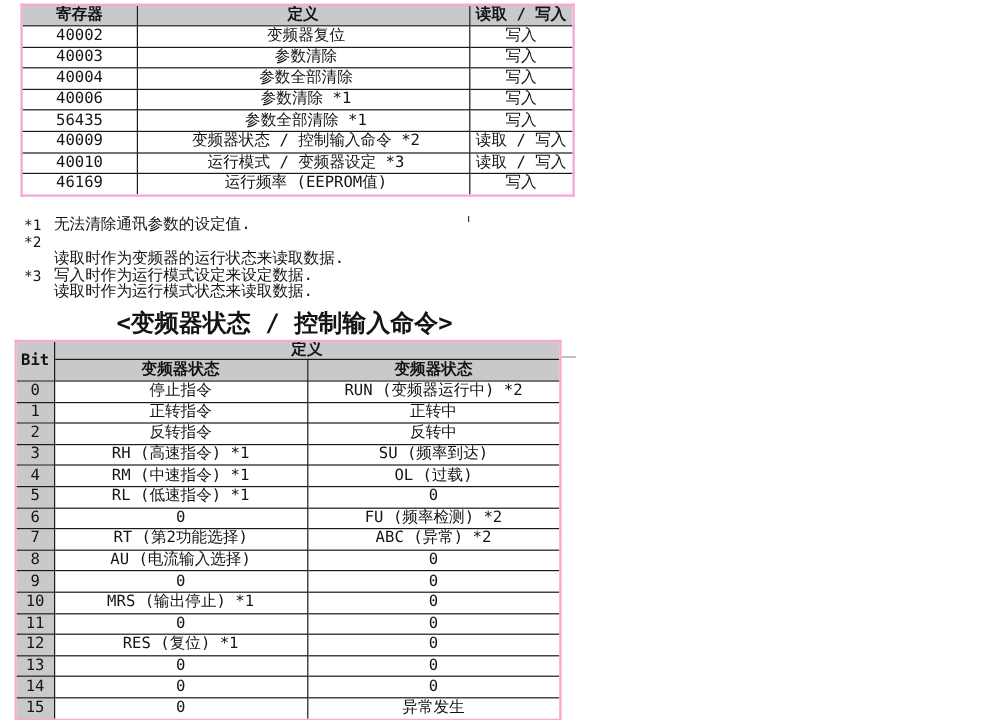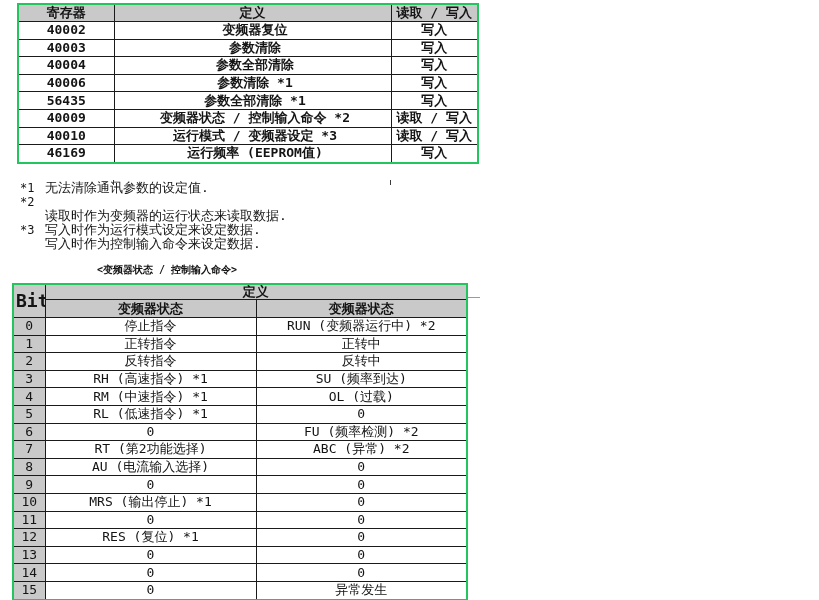--- a/index.html
+++ b/index.html
@@ -14,77 +14,77 @@
     position: relative;
     width: 819px; height: 600px;
     background: #ffffff;
     overflow: hidden;
   }
 
   
   table.tbl {
     border-collapse: collapse;
     table-layout: fixed;
-    border: 2px solid #22c55e;
+    border: 2px solid #f9a8d4;
     background: #ffffff;
   }
   table.tbl th, table.tbl td {
     border: 1px solid #1a1a1a;
     font-size: 13px;
     line-height: 14px;
     text-align: center;
     padding: 0 2px;
     white-space: nowrap;
     overflow: hidden;
     font-weight: normal;
   }
   table.tbl th { background: #c9c9c9; font-weight: bold; }
 
   
   #reg-table { position: absolute; left: 17px; top: 3px; width: 460px; }
   #reg-table col.c1 { width: 96px; }
   #reg-table col.c2 { width: 277px; }
   #reg-table col.c3 { width: 87px; }
   #reg-table thead th { height: 16px; }
-  #reg-table tbody td { height: 16.6px; font-weight: bold; }
+  #reg-table tbody td { height: 16.6px; }
   #reg-table td.def { text-align: center; padding-left: 7px; }
 
   
   .stub { position: absolute; width: 1px; height: 5px; background: #3a3a3a; }
   #stub-1 { left: 113px; top: 180px; }
   #stub-2 { left: 390px; top: 180px; }
   #artifact-line { position: absolute; left: 467px; top: 297px; width: 13px; height: 1px; background: #9a9a9a; }
 
   
   #footnotes { position: absolute; left: 20px; top: 181px; }
   .fn-line { display: flex; height: 14px; line-height: 14px; font-size: 13px; }
   .fn-marker { width: 25px; flex: 0 0 25px; font-size: 12px; }
   .fn-text { white-space: nowrap; }
 
   
   #bit-title {
     position: absolute; left: 97px; top: 261px;
-    font-size: 10px; line-height: 17px; font-weight: bold;
+    font-size: 20px; line-height: 17px; font-weight: bold;
     white-space: nowrap;
   }
 
   
   #bit-wrap {
     position: absolute; left: 12px; top: 283px;
     width: 458px; height: 317px;
     overflow: hidden;
   }
   #bit-table { width: 454px; }
   #bit-table col.b1 { width: 32px; }
   #bit-table col.b2 { width: 211px; }
   #bit-table col.b3 { width: 211px; }
   #bit-table tr.h1 th { height: 14px; }
   #bit-table tr.h2 th { height: 17px; }
   #bit-table tbody td { height: 16.6px; }
-  #bit-table th.bit-h { font-size: 18px; }
+  #bit-table th.bit-h { font-size: 13px; }
   #bit-table td.bitc { background: #c9c9c9; }
 </style>
 </head>
 <body>
 
 <div class="page">
 
   <table class="tbl" id="reg-table">
     <colgroup>
         <col class="c1">
@@ -170,21 +170,21 @@
         <span class="fn-text">读取时作为变频器的运行状态来读取数据.</span>
       </div>
 
       <div class="fn-line">
         <span class="fn-marker">*3</span>
         <span class="fn-text">写入时作为运行模式设定来设定数据.</span>
       </div>
 
       <div class="fn-line">
         <span class="fn-marker"></span>
-        <span class="fn-text">写入时作为控制输入命令来设定数据.</span>
+        <span class="fn-text">读取时作为运行模式状态来读取数据.</span>
       </div>
     </div>
 
   <div id="bit-title">&lt;变频器状态 / 控制输入命令&gt;</div>
 
   <div id="artifact-line"></div>
 
   <div id="bit-wrap">
     <table class="tbl" id="bit-table">
       <colgroup>

